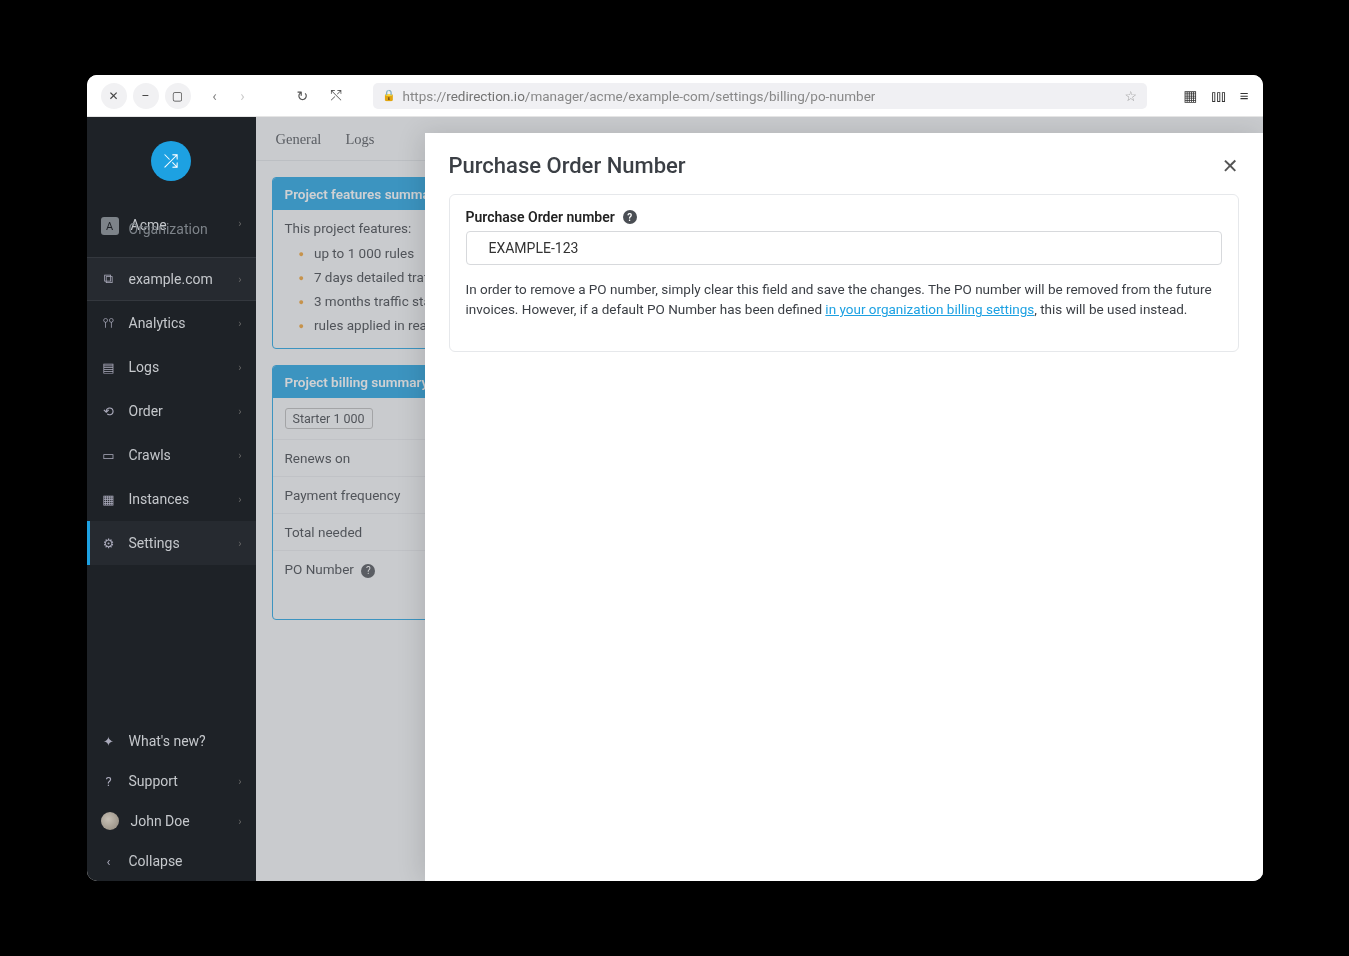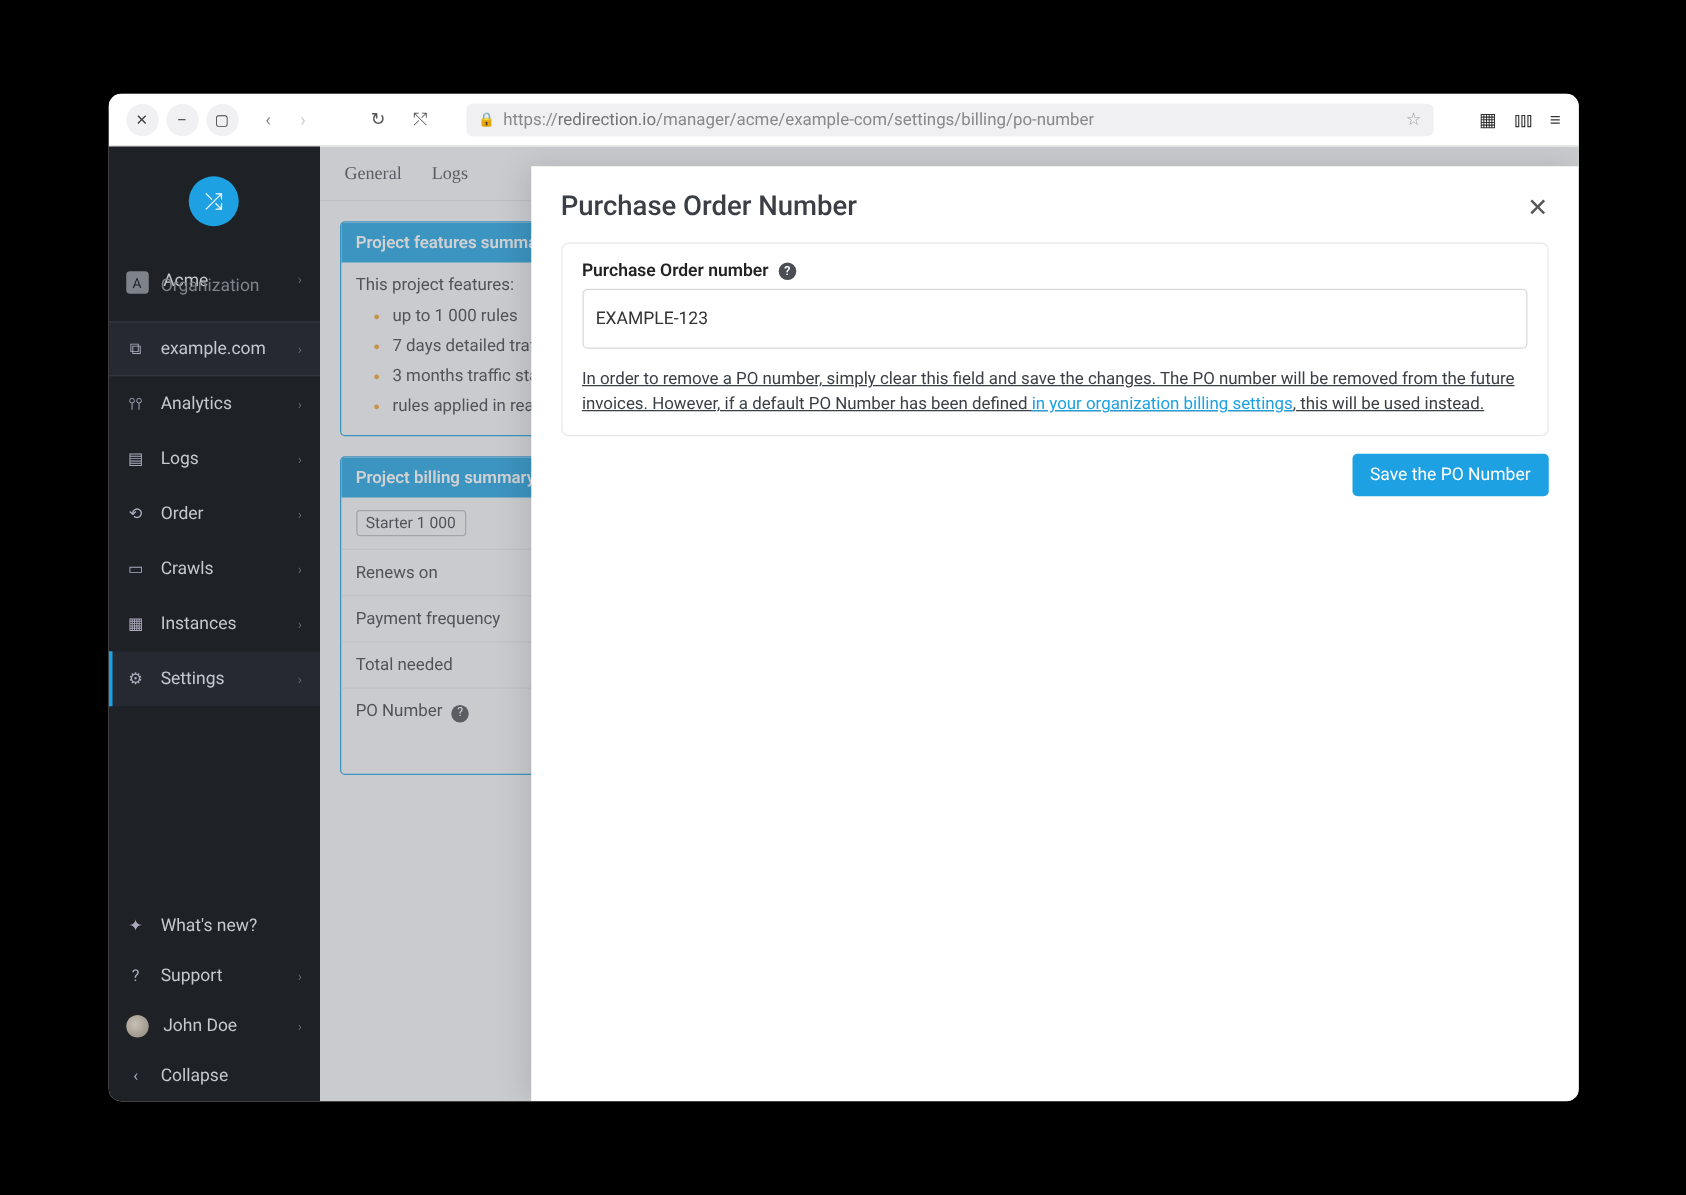--- a/index.html
+++ b/index.html
@@ -65,21 +65,21 @@
 .dim { position:absolute; inset:0; background:rgba(120,124,130,.35); }
 
 
 .drawer { position:absolute; top:16px; right:0; bottom:0; width:838px; background:#fff; box-shadow:-4px 0 24px rgba(0,0,0,.12); padding:20px 24px; overflow:auto; }
 .drawer-hd { display:flex; justify-content:space-between; align-items:center; margin-bottom:16px; }
 .drawer-title { font-size:22px; color:#3b3f45; font-weight:500; }
 .close-x { font-size:20px; color:#555; cursor:pointer; }
 .card { border:1px solid #e6e8eb; border-radius:6px; padding:14px 16px; }
 .card p { font-size:13.5px; color:#3b3f45; line-height:1.5; margin-bottom:14px; }
 .field-label { font-size:14px; font-weight:600; color:#222; margin-bottom:6px; display:flex; align-items:center; gap:4px; }
-.input { width:100%; height:48px; border:1px solid #d7d9dc; border-radius:4px; padding:0 10px; font-size:14px; color:#333; margin-bottom:14px; }
+.input { width:100%; height:34px; border:1px solid #d7d9dc; border-radius:4px; padding:0 22px; font-size:14px; color:#333; margin-bottom:14px; }
 .card a { color:#1da1e2; text-decoration:underline; }
 .btn-row { display:flex; justify-content:flex-end; margin-top:14px; }
 .btn-primary { background:#1da1e2; color:#fff; border:none; border-radius:4px; padding:9px 14px; font-size:14px; cursor:pointer; }
 
 
 .avatar { width:18px; height:18px; border-radius:50%; background:radial-gradient(circle at 40% 40%, #c7c0b5, #8e867a); }
 </style>
 </head>
 <body>
 
@@ -251,24 +251,21 @@
         <div class="drawer-hd">
           <h2 class="drawer-title">Purchase Order Number</h2>
           <span class="close-x">✕</span>
         </div>
         <div class="card">
           <div class="field-label">
             <span>Purchase Order number</span>
             <span class="help-dot">?</span>
           </div>
           <input class="input" value="EXAMPLE-123" style="">
-          <p style="margin-bottom:0;text-decoration:underline;">
+          <p style="margin-bottom:17px;">
             <span>In order to remove a PO number, simply clear this field and save the changes. The PO number will be removed from the future invoices. However, if a default PO Number has been defined </span><a href="#">in your organization billing settings</a><span>, this will be used instead.</span>
           </p>
         </div>
-        <div class="btn-row">
-          <button class="btn-primary">Save the PO Number</button>
-        </div>
       </div>
 
     </div>
   </div>
 </div>
 
 </body></html>

